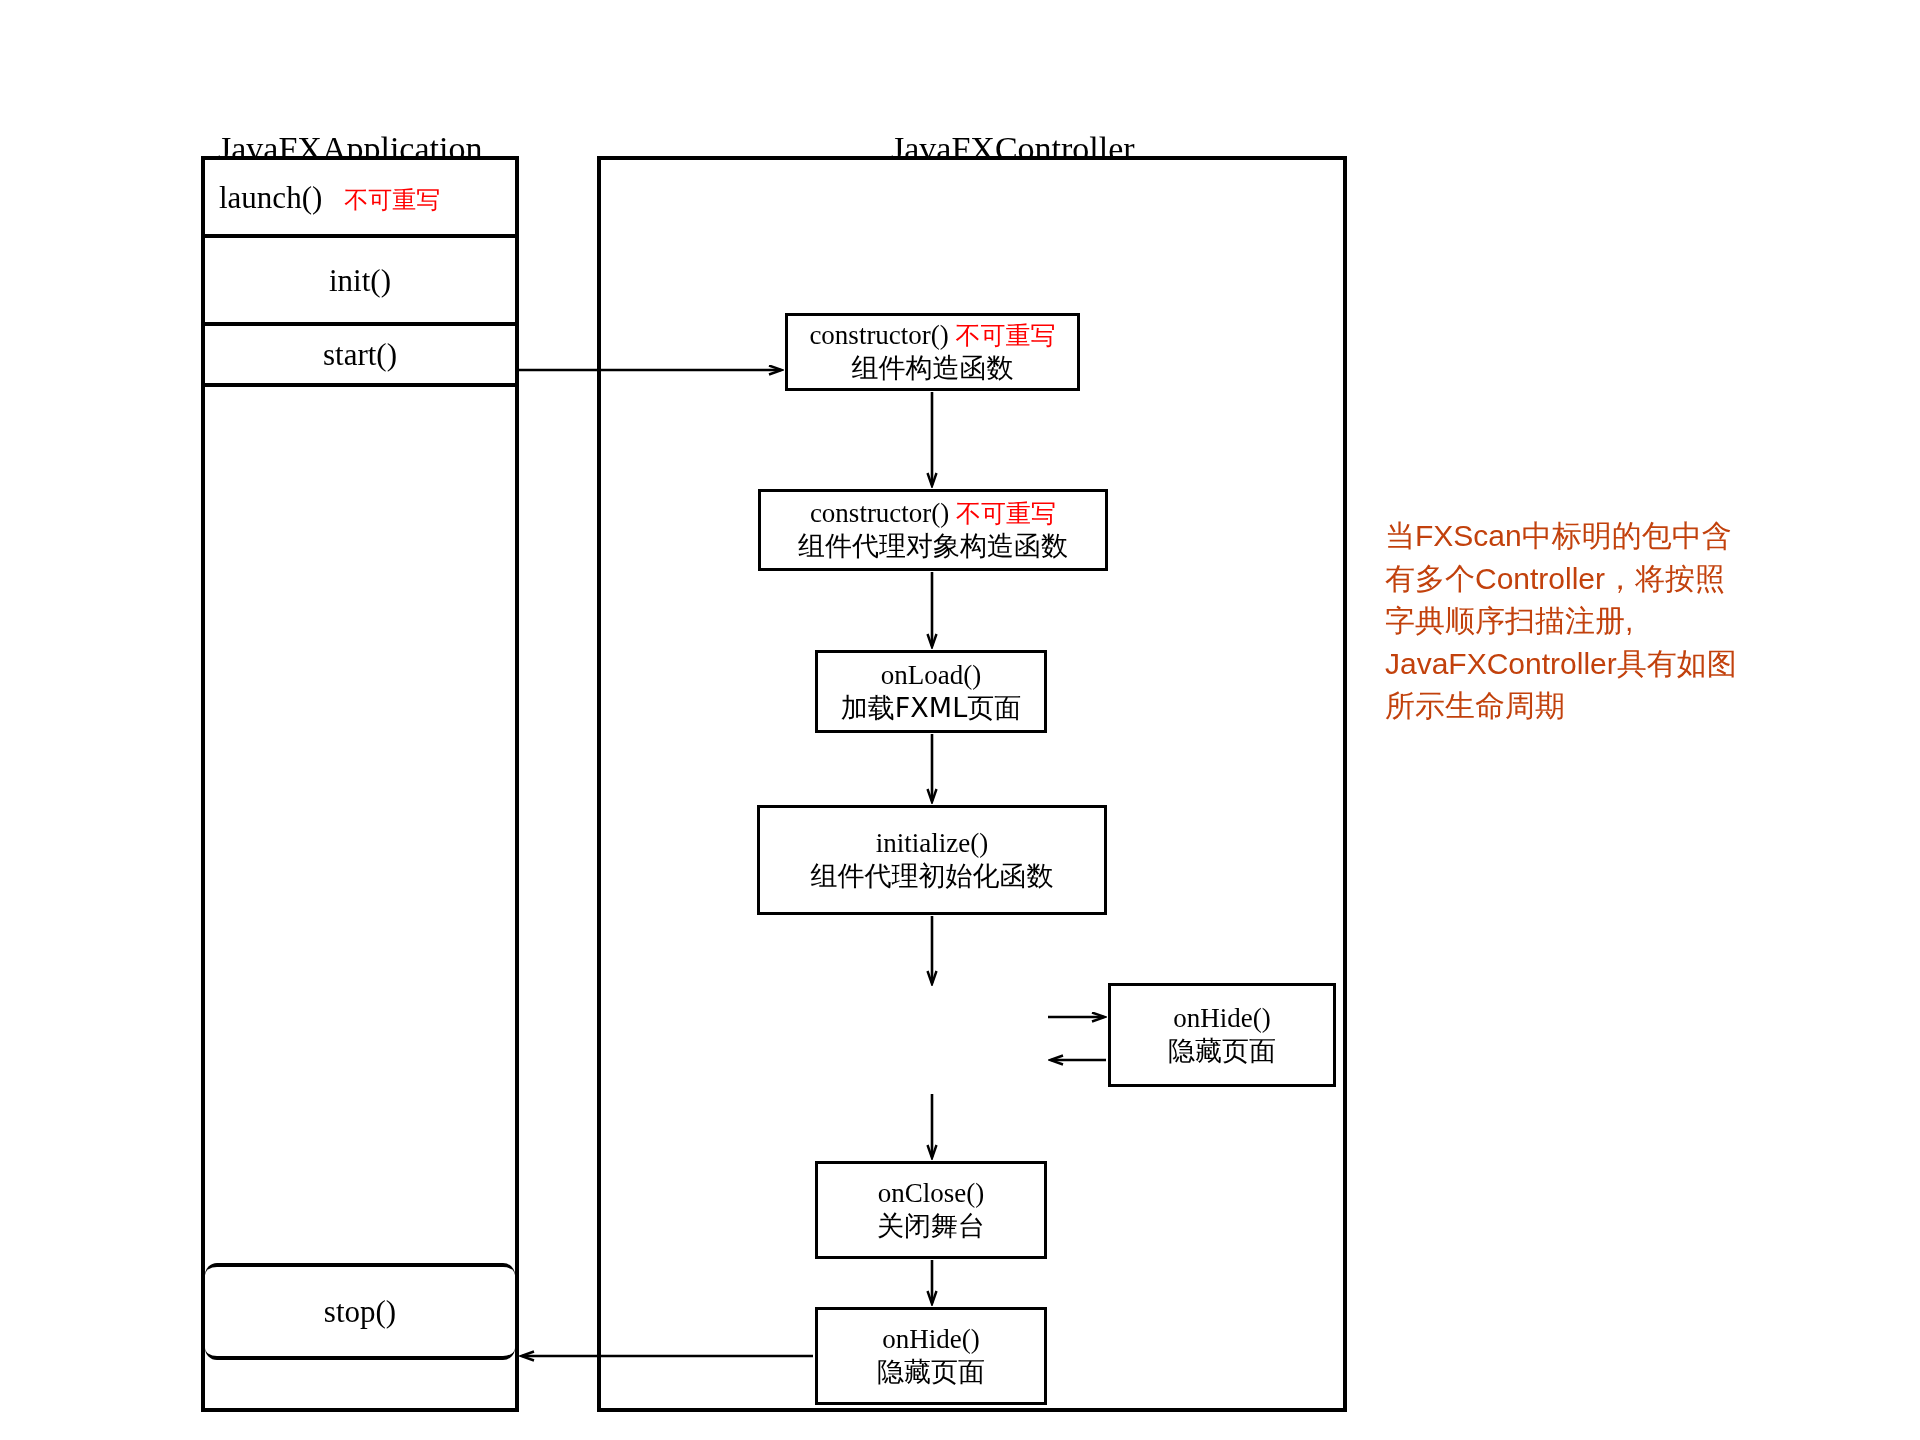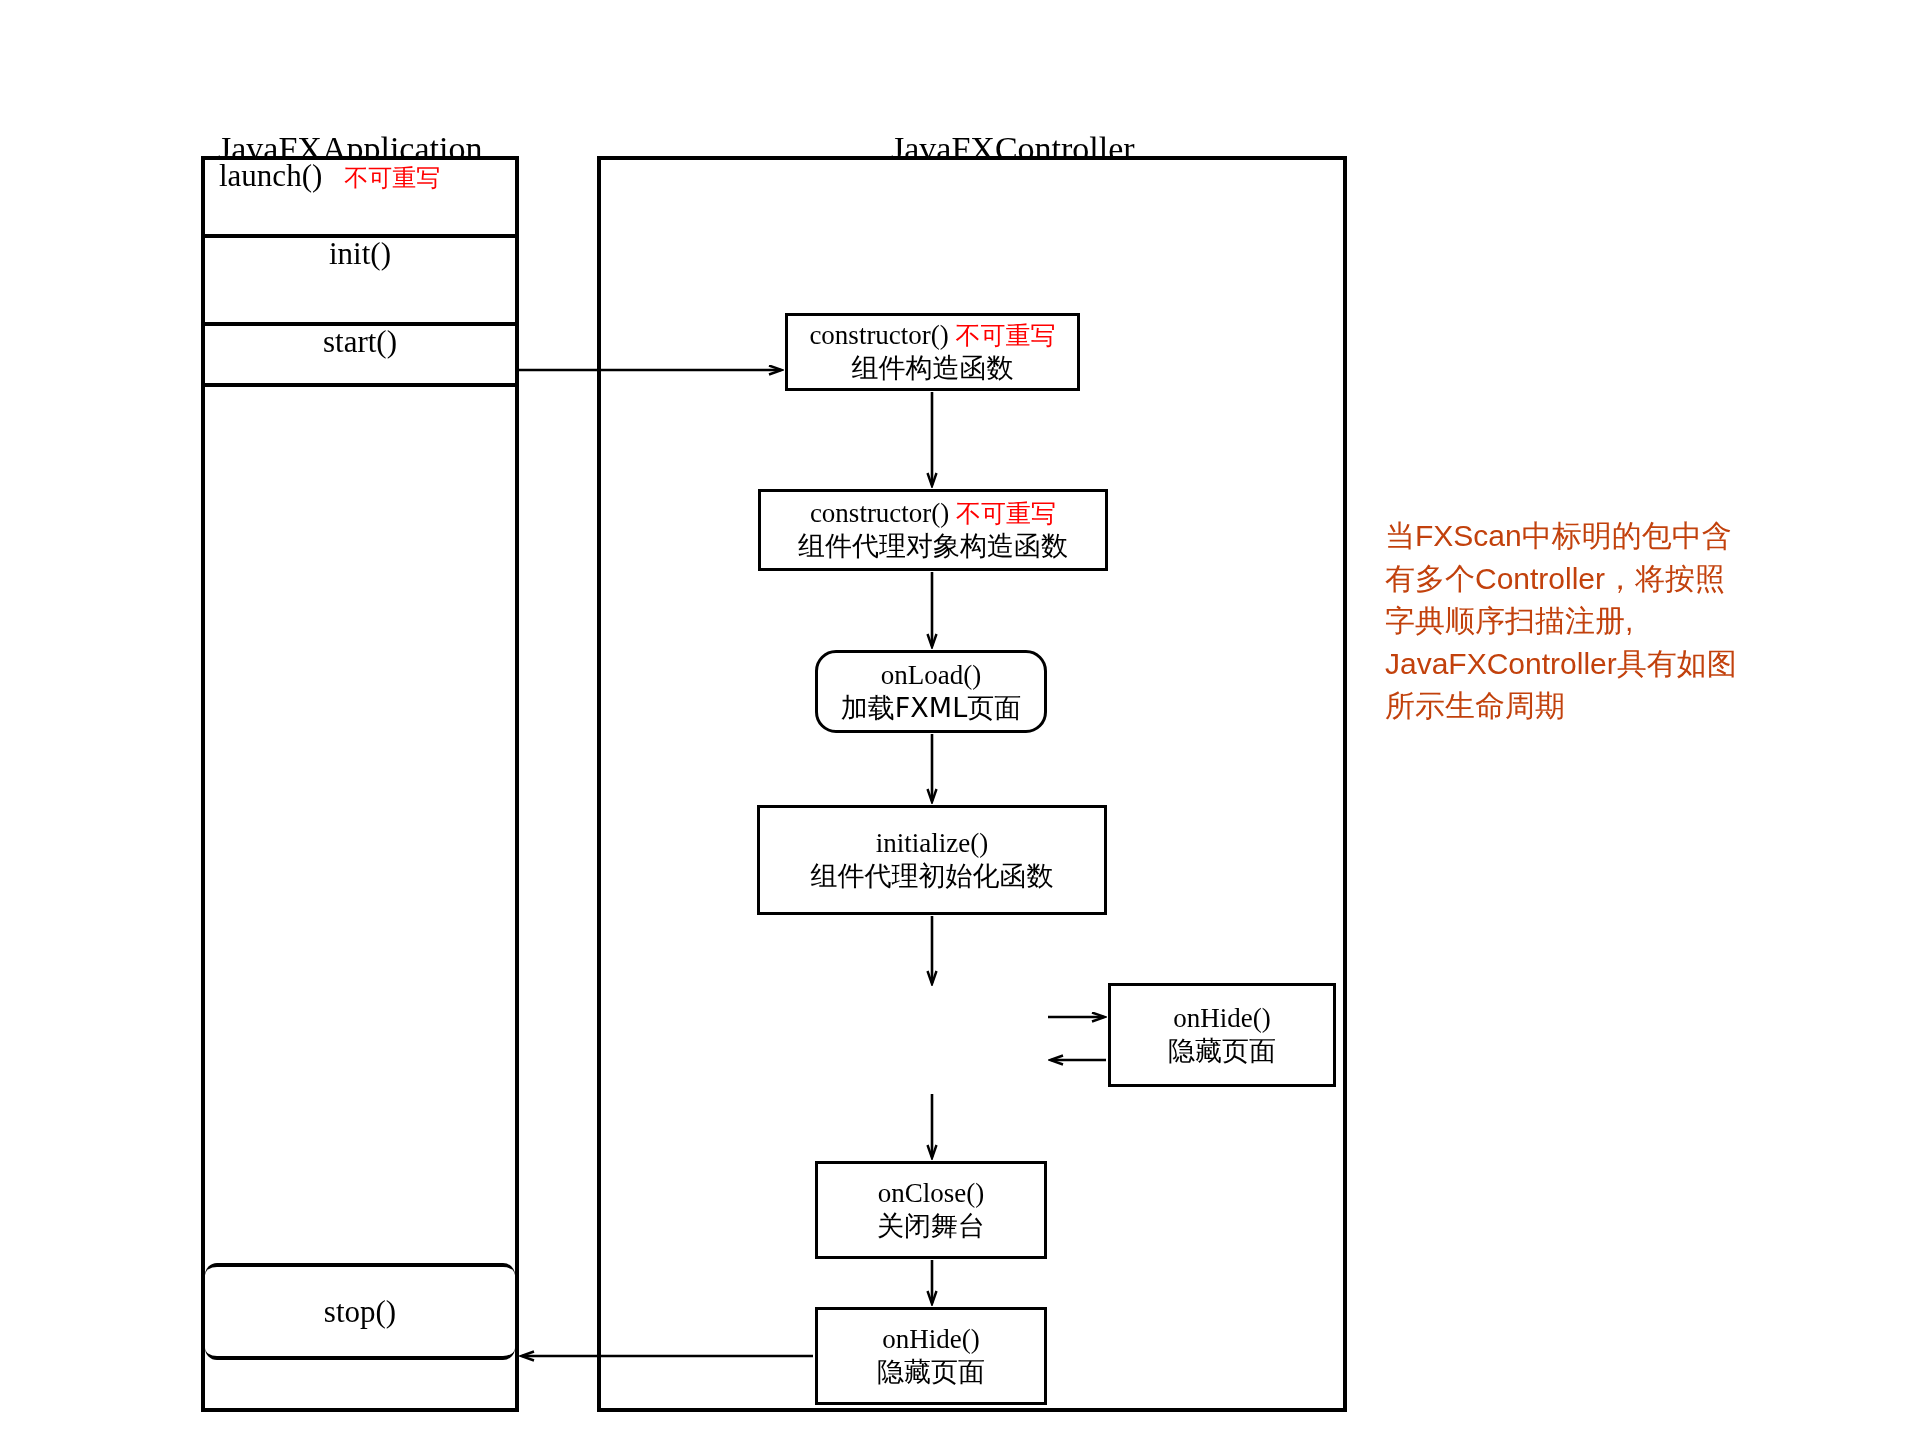--- a/index.html
+++ b/index.html
@@ -43,21 +43,21 @@
     box-sizing: border-box;
     background: #fff;
   }
   .app-row {
     position: absolute;
     left: 0;
     width: 100%;
     box-sizing: border-box;
     border-bottom: 4px solid #000;
     display: flex;
-    align-items: flex-start;
+    align-items: center;
     justify-content: center;
   }
   #app-row-launch { top: 0px;    height: 78px; }
   #app-row-init   { top: 78px;   height: 88px; }
   #app-row-start  { top: 166px;  height: 61px; }
   #app-row-stopwrap {
     position: absolute;
     left: 0;
     top: 1103px;
     width: 100%;
@@ -138,21 +138,21 @@
     font-size: 25px;
     font-family: "DejaVu Sans", sans-serif;
   }
   .cn {
     font-family: "DejaVu Sans", sans-serif;
     font-size: 26px;
   }
 
   #box-constructor1 { left: 785px;  top: 313px;  width: 295px; height: 78px; }
   #box-constructor2 { left: 758px;  top: 489px;  width: 350px; height: 82px; }
-  #box-onload       { left: 815px;  top: 650px;  width: 232px; height: 83px; border-radius: 21px; }
+  #box-onload       { left: 815px;  top: 650px;  width: 232px; height: 83px; }
   #box-initialize   { left: 757px;  top: 805px;  width: 350px; height: 110px; }
   #box-onshow       { left: 815px;  top: 987px;  width: 232px; height: 106px; }
   #box-onhide-side  { left: 1108px; top: 983px;  width: 228px; height: 104px; }
   #box-onclose      { left: 815px;  top: 1161px; width: 232px; height: 98px; }
   #box-onhide-bot   { left: 815px;  top: 1307px; width: 232px; height: 98px; }
 
   
   #wires {
     position: absolute;
     left: 0; top: 0;

